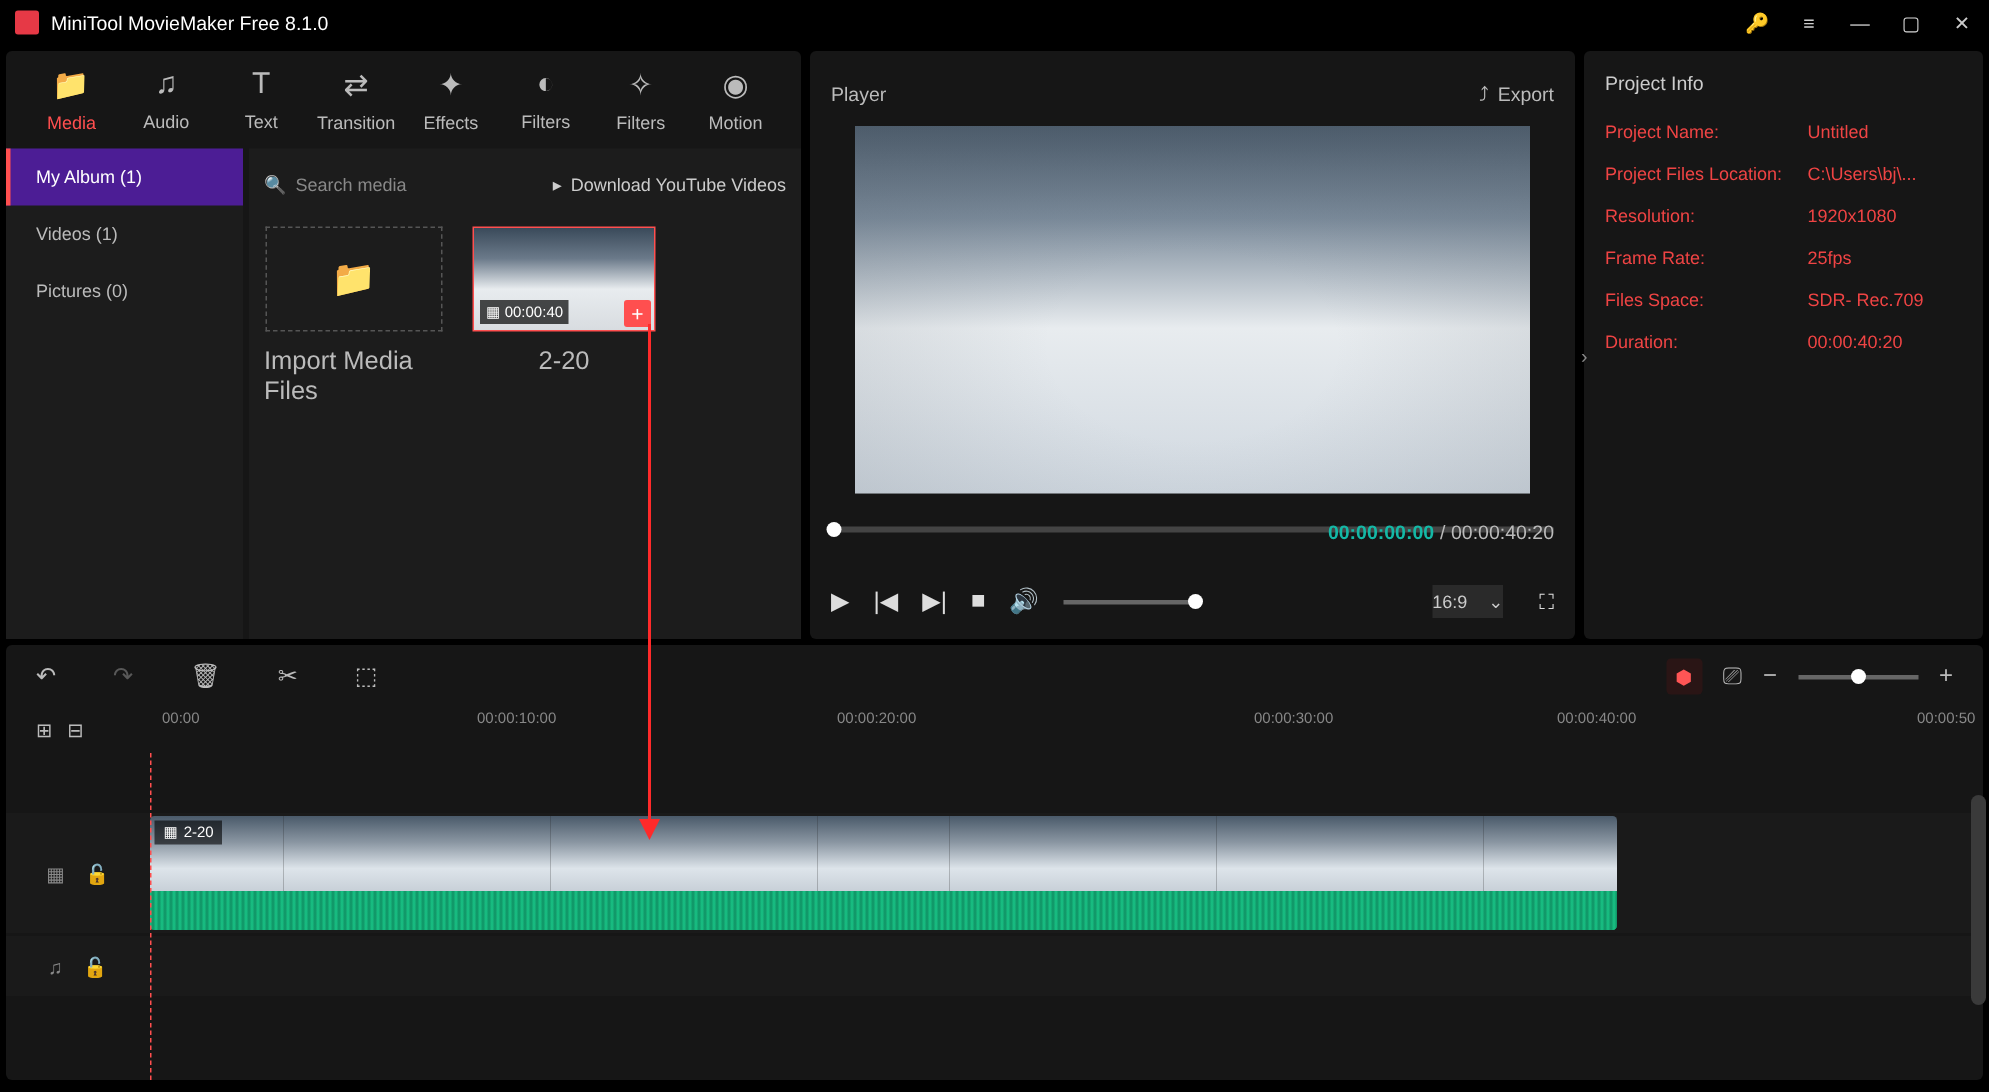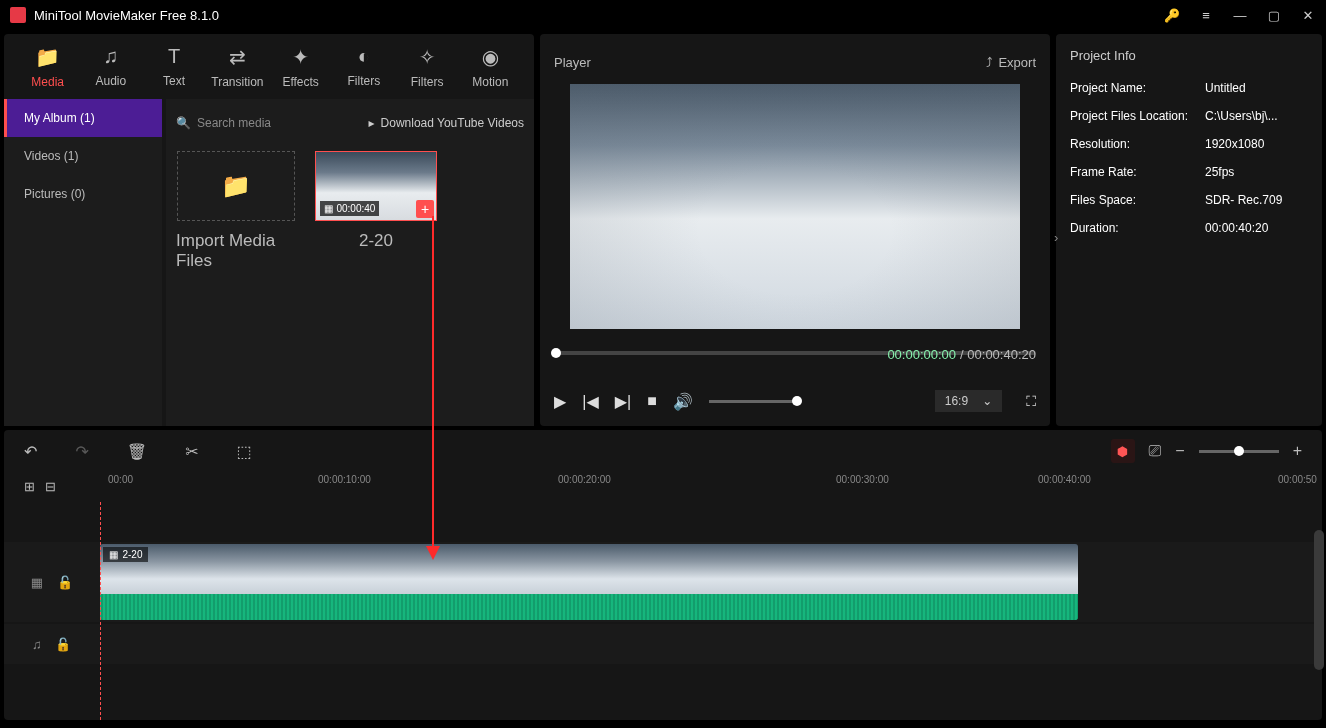--- a/index.html
+++ b/index.html
@@ -42,32 +42,32 @@
 .player-panel { width: 510px; background: #161616; border-radius: 4px; display: flex; flex-direction: column; }
 .player-head { height: 36px; display: flex; align-items: flex-end; padding: 0 14px; font-size: 13px; color: #bbb; }
 .player-head .export { margin-left: auto; display: flex; align-items: center; gap: 6px; cursor: pointer; }
 .preview { flex: 1; display: flex; align-items: center; justify-content: center; padding: 10px 30px; }
 .preview .vid { width: 100%; height: 245px; background: linear-gradient(to bottom, #4a5a6a 0%, #7a8a9a 25%, #e8ecef 55%, #d0d8e0 100%); position: relative; }
 .preview .vid::after { content: ''; position: absolute; inset: 0; background: radial-gradient(ellipse at 50% 60%, transparent 30%, rgba(90,100,110,0.2) 100%); }
 .player-ctrls { padding: 8px 14px 14px; }
 .progress { height: 4px; background: #444; border-radius: 2px; position: relative; margin-bottom: 10px; }
 .progress .dot { width: 10px; height: 10px; background: #fff; border-radius: 50%; position: absolute; left: -3px; top: -3px; }
 .timecodes { display: flex; justify-content: flex-end; gap: 4px; font-size: 13px; margin-bottom: 10px; }
-.timecodes .cur { color: #86efac; }
+.timecodes .cur { color: #14b8a6; font-weight: bold; }
 .timecodes .tot { color: #bbb; text-align: center; }
 .pctrls { display: flex; align-items: center; gap: 16px; }
 .pctrls .btn { color: #ddd; cursor: pointer; font-size: 16px; }
 .volbar { width: 90px; height: 3px; background: #666; position: relative; }
 .volbar .vdot { width: 10px; height: 10px; background: #fff; border-radius: 50%; position: absolute; right: -3px; top: -4px; }
-.aspect { margin-left: auto; background: #2a2a2a; padding: 4px 10px; font-size: 12px; display: flex; align-items: center; gap: 14px; cursor: pointer; }
+.aspect { margin-left: auto; background: #2a2a2a; padding: 4px 0; font-size: 12px; display: flex; align-items: center; gap: 14px; cursor: pointer; }
 .fsbtn { color: #ddd; cursor: pointer; font-size: 14px; margin-left: 8px; }
 
 .info-panel { flex: 1; background: #161616; border-radius: 4px; padding: 14px; position: relative; }
 .info-panel .head { font-size: 13px; color: #ccc; margin-bottom: 18px; }
-.info-row { display: flex; font-size: 12px; color: #ffffff; margin-bottom: 14px; align-items: flex-end; }
+.info-row { display: flex; font-size: 12px; color: #ef4444; margin-bottom: 14px; align-items: flex-end; }
 .info-row .k { width: 135px; }
 .info-panel .collapse { position: absolute; left: -2px; top: 50%; color: #888; cursor: pointer; }
 
 .timeline-zone { height: 290px; background: #161616; margin: 0 4px; border-radius: 4px; display: flex; flex-direction: column; }
 .tl-toolbar { height: 42px; display: flex; align-items: center; padding: 0 20px; gap: 38px; }
 .tl-toolbar .tbtn { color: #bbb; cursor: pointer; font-size: 16px; }
 .tl-toolbar .right { margin-left: auto; display: flex; align-items: center; gap: 14px; }
 .tl-toolbar .magnet { width: 24px; height: 24px; background: #2a1515; border-radius: 3px; display: flex; align-items: center; justify-content: center; color: #ff5555; }
 .zoomslider { width: 80px; height: 3px; background: #666; position: relative; }
 .zoomslider .zdot { width: 10px; height: 10px; background: #fff; border-radius: 50%; position: absolute; left: 35px; top: -4px; }

